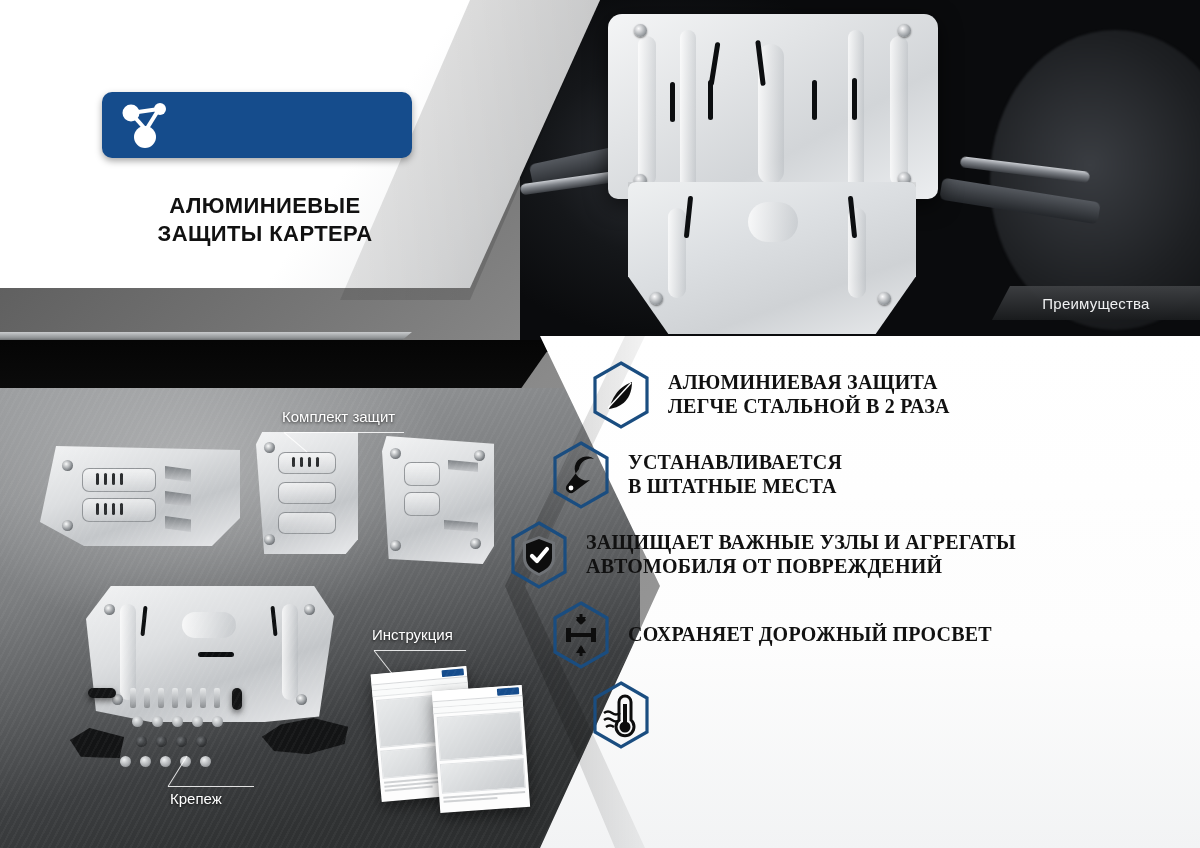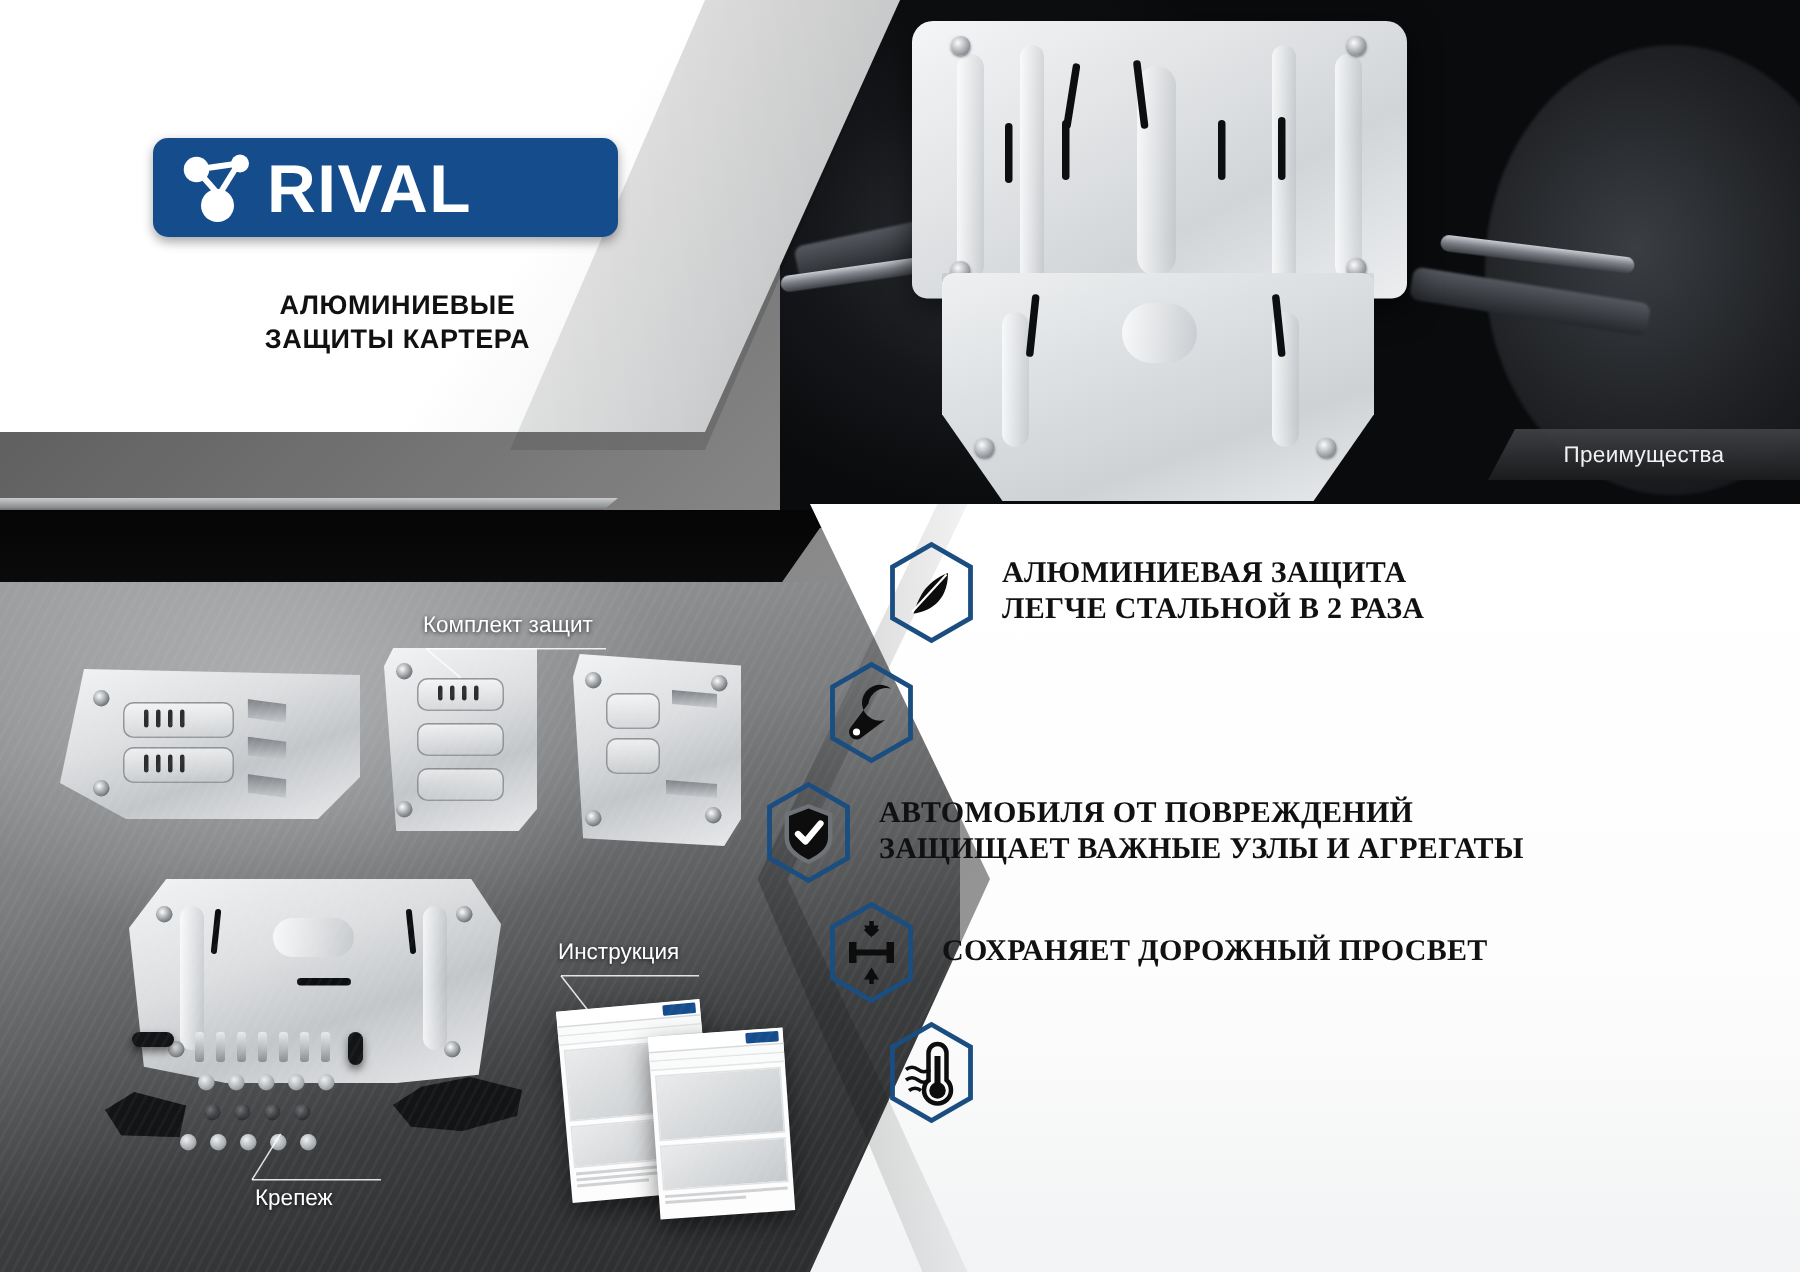--- a/index.html
+++ b/index.html
@@ -95,21 +95,21 @@
   .logo-mark{width:62px;height:50px;margin-left:12px;flex:0 0 auto;}
   .logo-word{
     color:#fff;font-size:45px;font-weight:bold;letter-spacing:1px;
     font-family:"Liberation Sans",sans-serif;line-height:1;
     margin-left:2px;
   }
 
   .head-title{
     position:absolute;left:100px;top:192px;width:330px;
     text-align:center;
-    font-size:18px;font-weight:bold;color:#111;line-height:1.28;
+    font-size:22px;font-weight:bold;color:#111;line-height:1.28;
     letter-spacing:.4px;
   }
 
   
   .band{
     position:absolute;left:0;top:292px;width:430px;height:40px;
     background:linear-gradient(180deg,#f3f4f5 0%,#e6e8e9 55%,#ffffff 100%);
     clip-path:polygon(0 0, 430px 0, 412px 40px, 0 40px);
     display:flex;align-items:center;justify-content:center;
   }
@@ -281,21 +281,20 @@
   <div class="logo-box">
     <svg class="logo-mark" viewBox="0 0 62 50">
       <line x1="17" y1="13" x2="45" y2="9" stroke="#fff" stroke-width="4"></line>
       <line x1="45" y1="9" x2="32" y2="30" stroke="#fff" stroke-width="4"></line>
       <line x1="32" y1="30" x2="17" y2="13" stroke="#fff" stroke-width="4"></line>
       <line x1="32" y1="30" x2="32" y2="40" stroke="#fff" stroke-width="4"></line>
       <circle cx="17" cy="13" r="8.5" fill="#fff"></circle>
       <circle cx="46" cy="9" r="6" fill="#fff"></circle>
       <circle cx="31" cy="37" r="11" fill="#fff"></circle>
     </svg>
-    <div class="logo-word">RIVAL</div>
   </div>
 
   <div class="head-title">
     <div>АЛЮМИНИЕВЫЕ</div>
     <div>ЗАЩИТЫ КАРТЕРА</div>
   </div>
 
   <div class="band-edge"></div>
   <div class="black-strip"></div>
 
@@ -437,32 +436,36 @@
         <div>ЛЕГЧЕ СТАЛЬНОЙ В 2 РАЗА</div>
       </div>
     </div>
 
     <div class="b-item" style="margin-left:-40px;">
       <svg class="hexicon" viewBox="0 0 62 70">
         <polygon points="31,3 57,18 57,52 31,67 5,52 5,18" fill="none" stroke="#1a4d80" stroke-width="3.2"></polygon>
         <path d="M44 19 a12 12 0 1 0 -4 21 L24 52 a5 5 0 0 1 -7 -7 L29 29 a12 12 0 0 1 15 -10 Z" fill="#0d0d0d"></path>
         <circle cx="21" cy="48" r="2.4" fill="#fff"></circle>
       </svg>
+      <div class="b-text">
+        <div>УСТАНАВЛИВАЕТСЯ</div>
+        <div>В ШТАТНЫЕ МЕСТА</div>
+      </div>
     </div>
 
     <div class="b-item" style="margin-left:-82px;">
       <svg class="hexicon" viewBox="0 0 62 70">
         <polygon points="31,3 57,18 57,52 31,67 5,52 5,18" fill="none" stroke="#1a4d80" stroke-width="3.2"></polygon>
         <path d="M31 16 L47 22 V38 C47 48 38 53 31 56 C24 53 15 48 15 38 V22 Z" fill="#6f7276"></path>
         <path d="M31 19 L44 24 V38 C44 46 37 50 31 53 C25 50 18 46 18 38 V24 Z" fill="#0d0d0d"></path>
         <path d="M24 36 l5 5 l10 -12" stroke="#fff" stroke-width="4.2" fill="none" stroke-linecap="round" stroke-linejoin="round"></path>
       </svg>
       <div class="b-text">
+        <div>ЗАЩИЩАЕТ ВАЖНЫЕ УЗЛЫ И АГРЕГАТЫ</div>
         <div>АВТОМОБИЛЯ ОТ ПОВРЕЖДЕНИЙ</div>
-        <div>ЗАЩИЩАЕТ ВАЖНЫЕ УЗЛЫ И АГРЕГАТЫ</div>
       </div>
     </div>
 
     <div class="b-item" style="margin-left:-40px;">
       <svg class="hexicon" viewBox="0 0 62 70">
         <polygon points="31,3 57,18 57,52 31,67 5,52 5,18" fill="none" stroke="#1a4d80" stroke-width="3.2"></polygon>
         <rect x="16" y="28" width="5" height="14" fill="#0d0d0d"></rect>
         <rect x="41" y="28" width="5" height="14" fill="#0d0d0d"></rect>
         <rect x="16" y="33" width="30" height="4" fill="#0d0d0d"></rect>
         <path d="M31 14 v9 M31 23 l-4 -4 M31 23 l4 -4" stroke="#0d0d0d" stroke-width="3" fill="none"></path>

